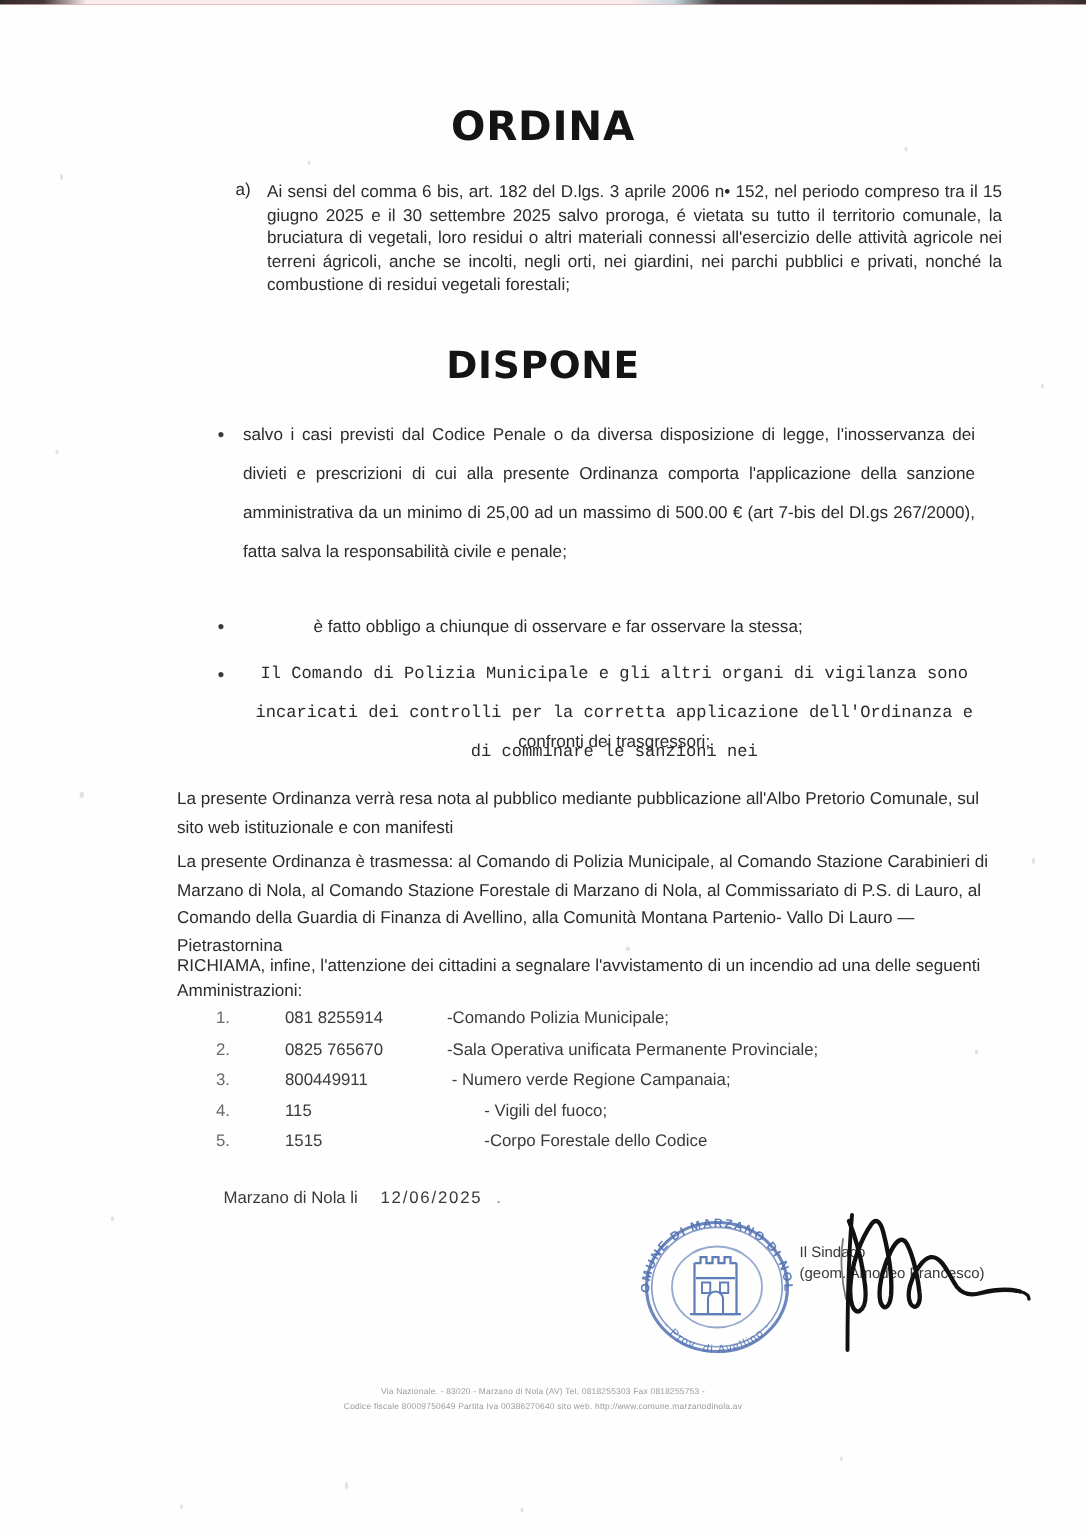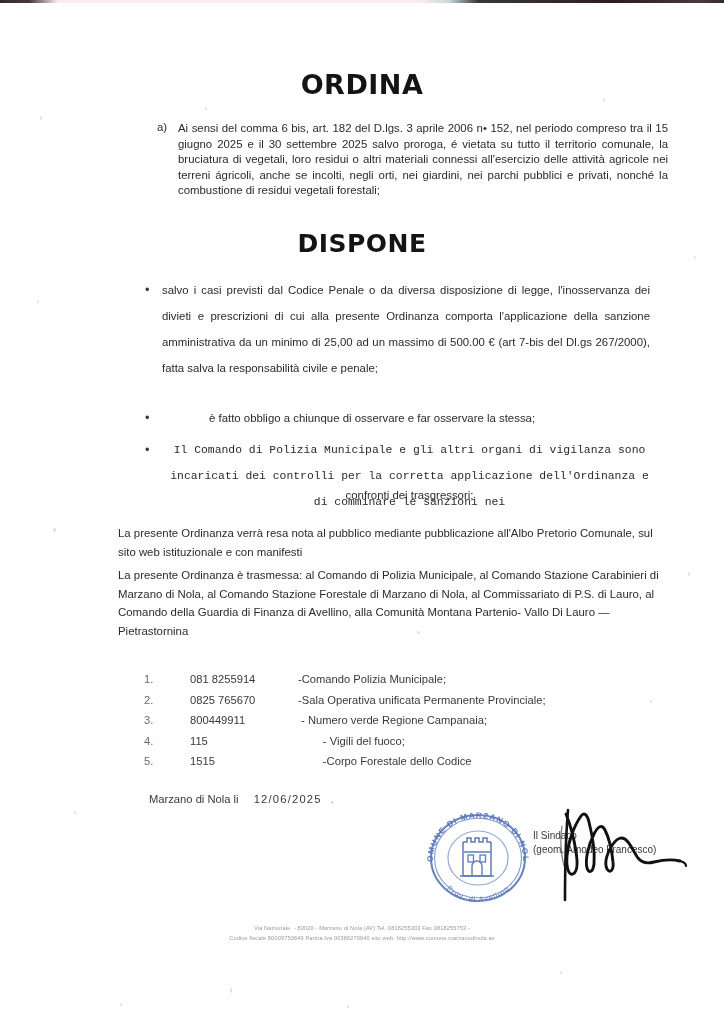--- a/index.html
+++ b/index.html
@@ -155,20 +155,21 @@
     <div class="para loose" style="left:162px;top:402px;width:488px;text-align:left;margin-left:47px;">è fatto obbligo a chiunque di osservare e far osservare la stessa;</div>
 
     <div class="bullet" style="left:145px;top:440px;">•</div>
     <div class="para loose" style="left:162px;top:434px;width:495px;text-align:center;font-family:Liberation Mono, monospace;">Il Comando di Polizia Municipale e gli altri organi di vigilanza sono incaricati dei controlli per la corretta applicazione dell'Ordinanza e di comminare le sanzioni nei</div>
     <div class="para" style="left:162px;top:485px;width:495px;text-align:center;">confronti dei trasgressori;</div>
 
     <div class="para" style="left:118px;top:521px;width:552px;text-align:left;line-height:19px;">La presente Ordinanza verrà resa nota al pubblico mediante pubblicazione all'Albo Pretorio Comunale, sul sito web istituzionale e con manifesti</div>
 
     <div class="para" style="left:118px;top:563px;width:552px;text-align:left;line-height:18.5px;">La presente Ordinanza è trasmessa: al Comando di Polizia Municipale, al Comando Stazione Carabinieri di Marzano di Nola, al Comando Stazione Forestale di Marzano di Nola, al Commissariato di P.S. di Lauro, al Comando della Guardia di Finanza di Avellino, alla Comunità Montana Partenio- Vallo Di Lauro —Pietrastornina</div>
 
+    <div class="para" style="left:118px;top:633px;width:552px;text-align:left;line-height:17px;">RICHIAMA, infine, l'attenzione dei cittadini a segnalare l'avvistamento di un incendio ad una delle seguenti Amministrazioni:</div>
 
     <div class="numlist" style="left:144px;top:670px;">
       <div class="row">
         <span class="idx">1.</span>
         <span class="tel">081 8255914</span>
         <span class="who">-Comando Polizia Municipale;</span>
       </div>
       <div class="row">
         <span class="idx">2.</span>
         <span class="tel">0825 765670</span>

